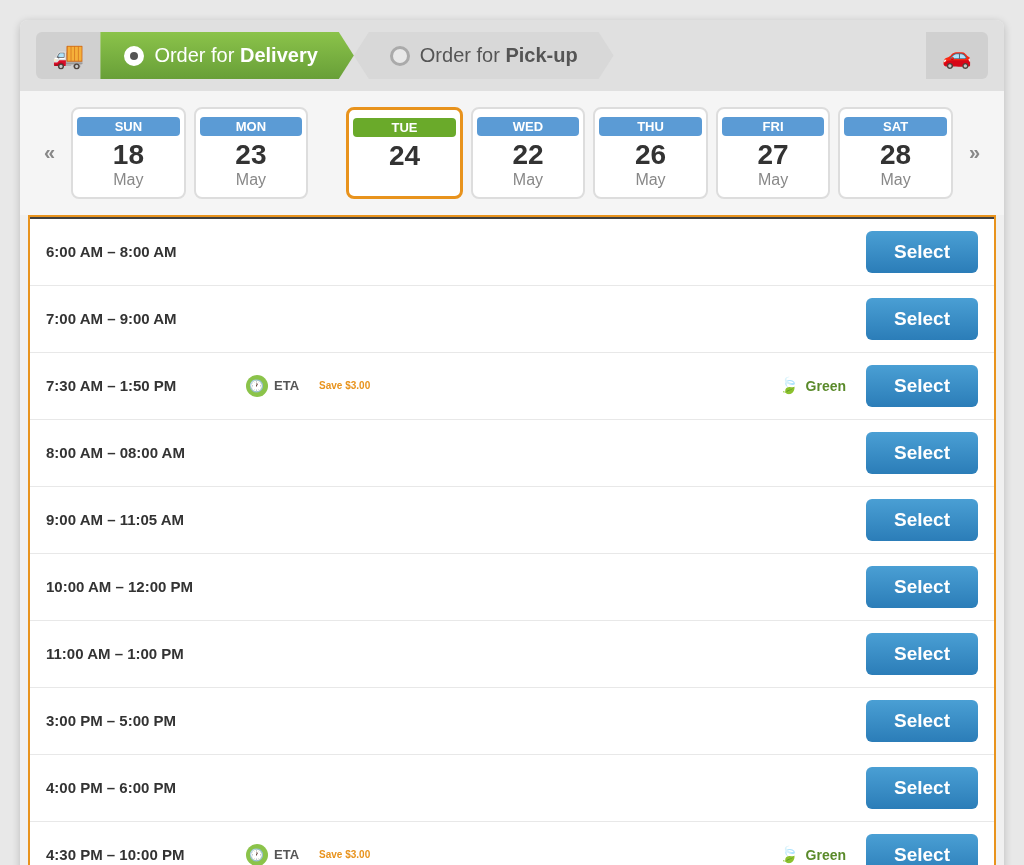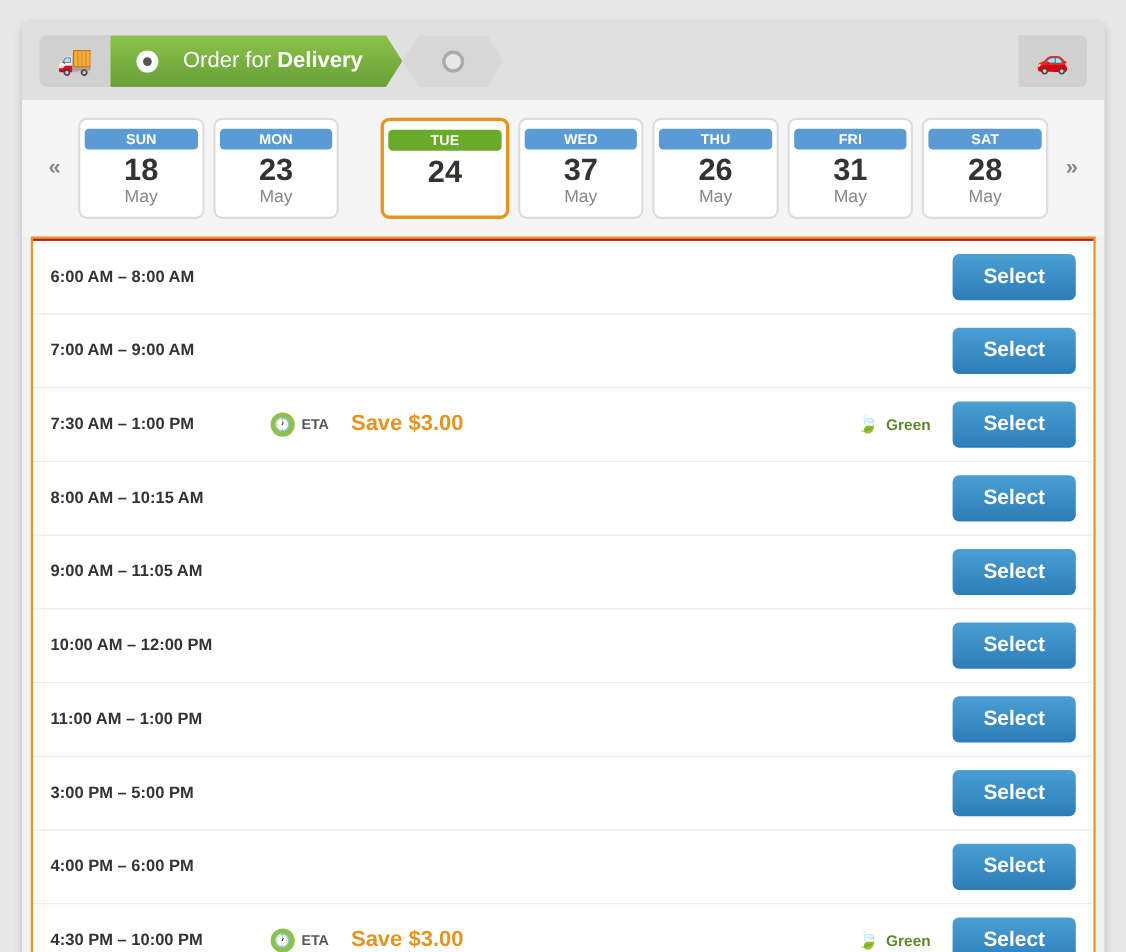--- a/index.html
+++ b/index.html
@@ -32,21 +32,21 @@
       display: flex;
       align-items: center;
       padding: 8px 16px;
       background: #d0d0d0;
       border-radius: 6px 0 0 6px;
       font-size: 26px;
     }
     .delivery-btn {
       display: flex;
       align-items: center;
-      gap: 22px;
+      gap: 10px;
       background: linear-gradient(to bottom, #8bc34a, #689f38);
       color: white;
       padding: 12px 24px;
       font-size: 20px;
       font-weight: normal;
       border: none;
       cursor: pointer;
       clip-path: polygon(0 0, calc(100% - 15px) 0, 100% 50%, calc(100% - 15px) 100%, 0 100%);
       padding-right: 36px;
     }
@@ -207,21 +207,21 @@
       background: #8bc34a;
       display: flex;
       align-items: center;
       justify-content: center;
       color: white;
       font-size: 12px;
     }
     .save-label {
       color: #e8931d;
       font-weight: bold;
-      font-size: 20px;
+      font-size: 10px;
     }
     .green-label {
       display: flex;
       align-items: center;
       gap: 6px;
       color: #5a8a2a;
       font-weight: bold;
       font-size: 14px;
       margin-left: auto;
       margin-right: 20px;
@@ -236,36 +236,37 @@
       border: none;
       border-radius: 6px;
       padding: 10px 28px;
       font-size: 19px;
       font-weight: bold;
       cursor: pointer;
       margin-left: auto;
       white-space: nowrap;
     }
     .timeslot-row-border-top {
-      border-top: 2px solid #b91c1c;
+      border-top: 2px solid #404040;
     }
   </style>
 </head>
 <body>
 
 <div class="container">
 
   <div class="header">
     <div class="header-truck">🚚</div>
     <button class="delivery-btn">
       <div class="delivery-radio"></div>
       <span>Order for <strong>Delivery</strong></span>
     </button>
     <button class="pickup-btn">
       <div class="pickup-radio"></div>
+      <span>Order for <strong>Pick-up</strong></span>
     </button>
     <div class="header-car">🚗</div>
   </div>
 
   <div class="calendar-nav">
     <div class="nav-arrow">«</div>
     <div class="days-row" id="days-row">
         <div class="day-cell">
     <span class="day-name">SUN</span>
     <span class="day-num">18</span>
@@ -276,31 +277,31 @@
     <span class="day-num">23</span>
     <span class="day-month">May</span>
   </div>
         <div class="day-cell active">
     <span class="day-name">TUE</span>
     <span class="day-num">24</span>
     <span class="day-month"></span>
   </div>
         <div class="day-cell">
     <span class="day-name">WED</span>
-    <span class="day-num">37</span>
+    <span class="day-num">22</span>
     <span class="day-month">May</span>
   </div>
         <div class="day-cell">
     <span class="day-name">THU</span>
     <span class="day-num">26</span>
     <span class="day-month">May</span>
   </div>
         <div class="day-cell">
     <span class="day-name">FRI</span>
-    <span class="day-num">31</span>
+    <span class="day-num">27</span>
     <span class="day-month">May</span>
   </div>
         <div class="day-cell">
     <span class="day-name">SAT</span>
     <span class="day-num">28</span>
     <span class="day-month">May</span>
   </div>
       </div>
     <div class="nav-arrow">»</div>
   </div>
@@ -310,36 +311,36 @@
     <span class="timeslot-time">6:00 AM – 8:00 AM</span>
     <div class="timeslot-extras"></div>
     <button class="select-btn">Select</button>
   </div>
       <div class="timeslot-row">
     <span class="timeslot-time">7:00 AM – 9:00 AM</span>
     <div class="timeslot-extras"></div>
     <button class="select-btn">Select</button>
   </div>
       <div class="timeslot-row">
-    <span class="timeslot-time">7:30 AM – 1:00 PM</span>
+    <span class="timeslot-time">7:30 AM – 1:50 PM</span>
     <div class="timeslot-extras">
       <div class="eta-badge">
         <div class="eta-icon">🕐</div>
         <span>ETA</span>
       </div>
       <span class="save-label">Save $3.00</span>
       <div class="green-label">
         <span class="leaf-icon">🍃</span>
         <span>Green</span>
       </div>
     </div>
     <button class="select-btn">Select</button>
   </div>
       <div class="timeslot-row">
-    <span class="timeslot-time">8:00 AM – 10:15 AM</span>
+    <span class="timeslot-time">8:00 AM – 08:00 AM</span>
     <div class="timeslot-extras"></div>
     <button class="select-btn">Select</button>
   </div>
       <div class="timeslot-row">
     <span class="timeslot-time">9:00 AM – 11:05 AM</span>
     <div class="timeslot-extras"></div>
     <button class="select-btn">Select</button>
   </div>
       <div class="timeslot-row">
     <span class="timeslot-time">10:00 AM – 12:00 PM</span>

